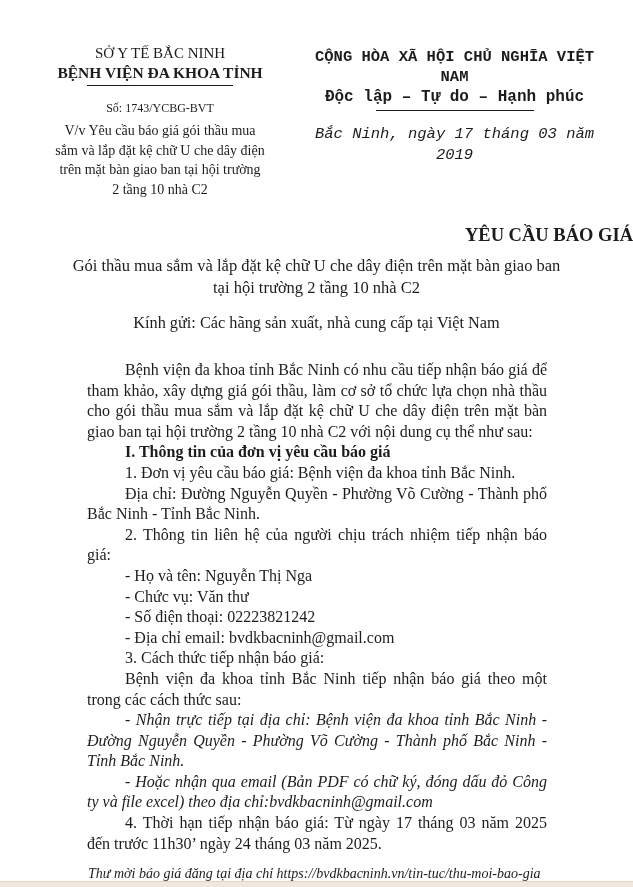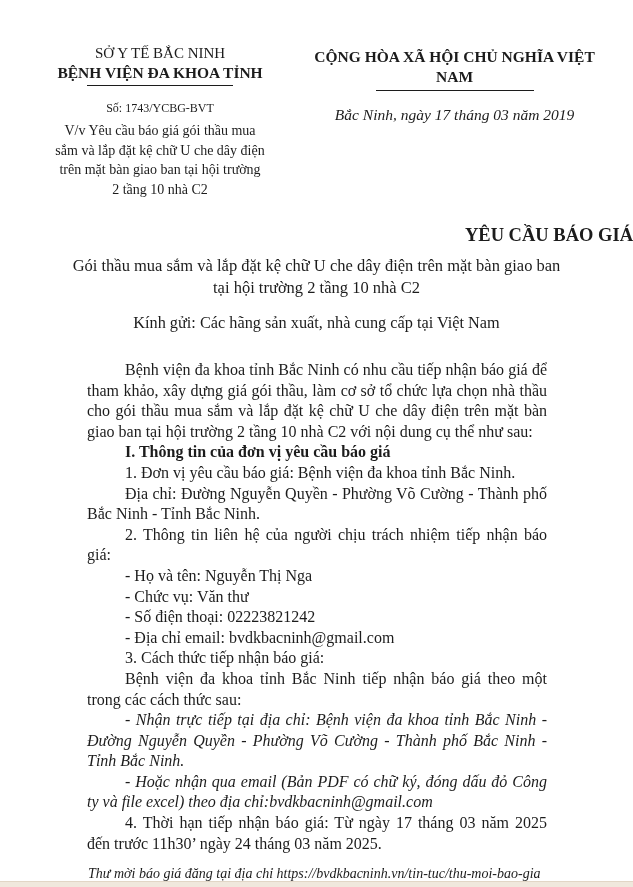--- a/index.html
+++ b/index.html
@@ -19,21 +19,21 @@
   }
 
   
   .header {
     display: flex;
     justify-content: center;
     padding: 44px 30px 0 42px;
     gap: 28px;
   }
   .header-left  { width: 248px; text-align: center; }
-  .header-right { width: 312px; text-align: center; }
+  .header-right { width: 312px; text-align: center; font-family: Liberation Mono, monospace; }
 
   .org-parent { font-size: 15px;   line-height: 19px; }
   .org-name   { font-size: 15.5px; line-height: 19px; font-weight: bold; }
   .rule {
     height: 0;
     border-top: 1.5px solid #1c1c1c;
     margin: 3px auto 0 auto;
   }
   .rule-left  { width: 146px; }
   .rule-right { width: 158px; }
@@ -111,20 +111,21 @@
       <div class="doc-number">Số: 1743/YCBG-BVT</div>
       <div class="subject">
         <div>V/v Yêu cầu báo giá gói thầu mua</div>
         <div>sắm và lắp đặt kệ chữ U che dây điện</div>
         <div>trên mặt bàn giao ban tại hội trường</div>
         <div>2 tầng 10  nhà C2</div>
       </div>
     </div>
     <div class="header-right">
       <div class="nat-line1">CỘNG HÒA XÃ HỘI CHỦ NGHĨA VIỆT NAM</div>
+      <div class="nat-line2">Độc lập – Tự do – Hạnh phúc</div>
       <div class="rule rule-right"></div>
       <div class="date-line">Bắc Ninh, ngày 17 tháng 03 năm 2019</div>
     </div>
   </div>
 
   <div class="doc-title">YÊU CẦU BÁO GIÁ</div>
   <div class="doc-subtitle">Gói thầu mua sắm và lắp đặt kệ chữ U che dây điện trên mặt bàn giao ban tại hội trường 2 tầng 10 nhà C2</div>
   <div class="salutation">Kính gửi: Các hãng sản xuất, nhà cung cấp tại Việt Nam</div>
 
   <div class="body-text">

